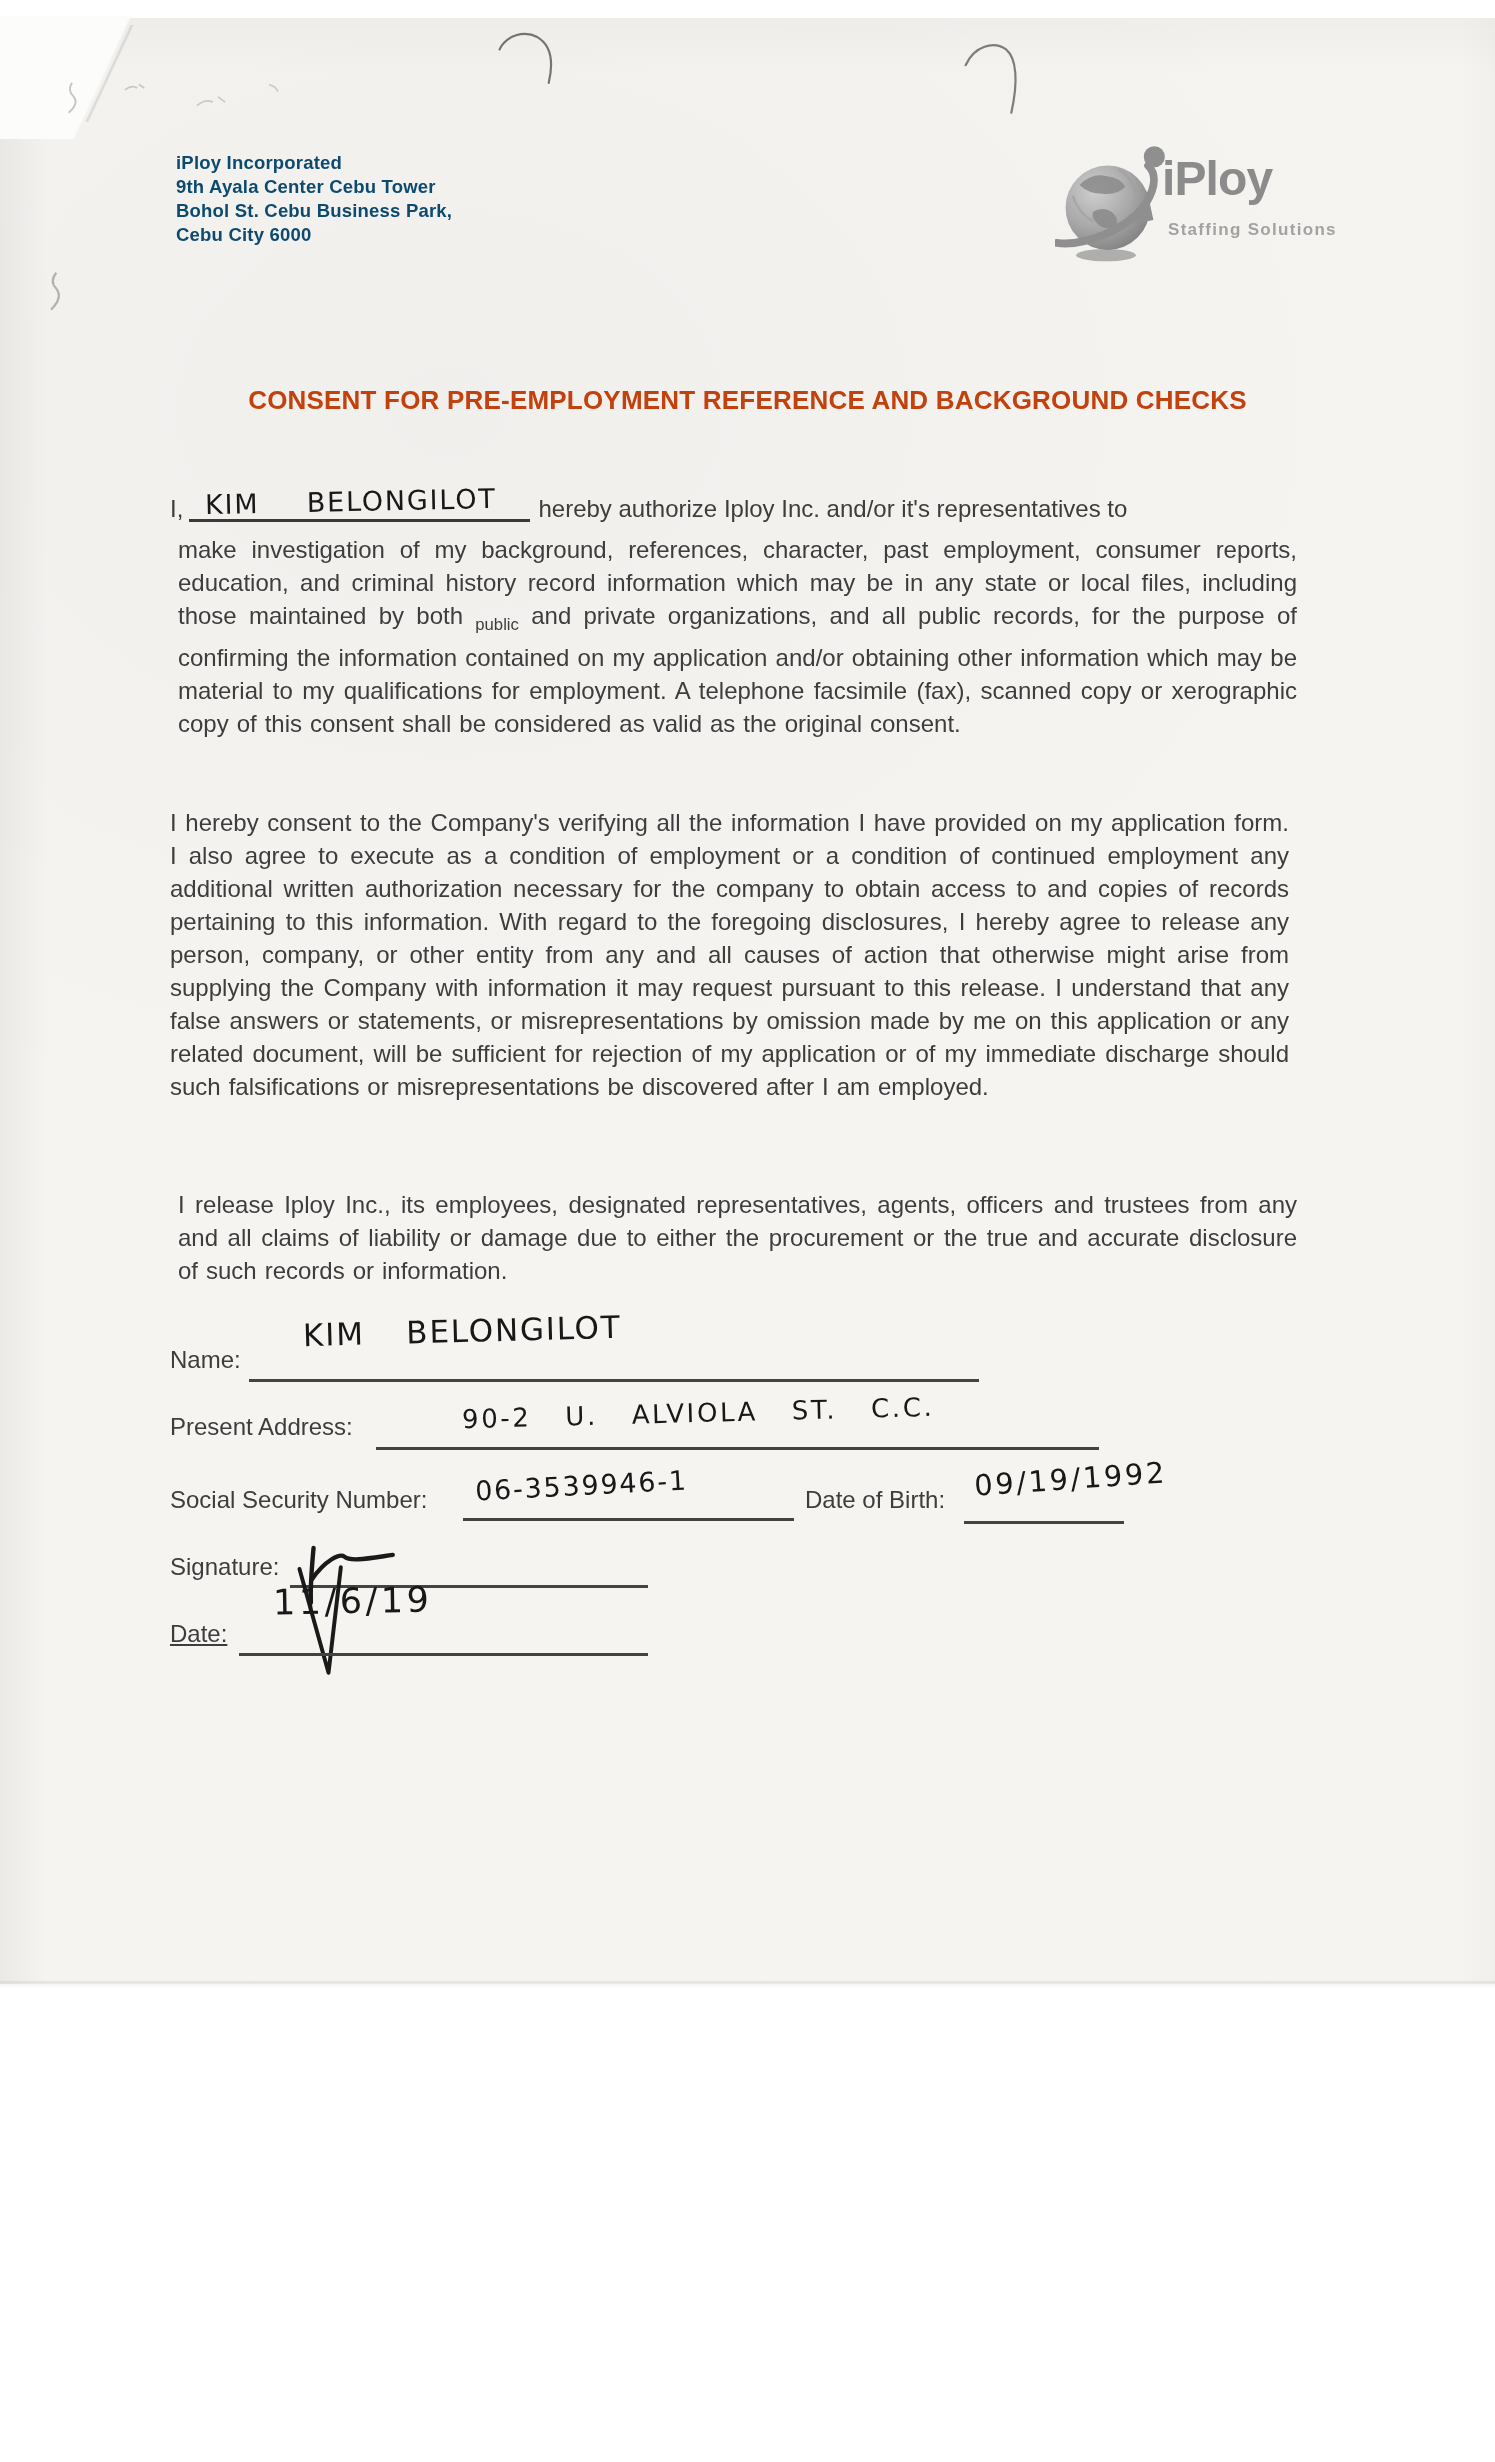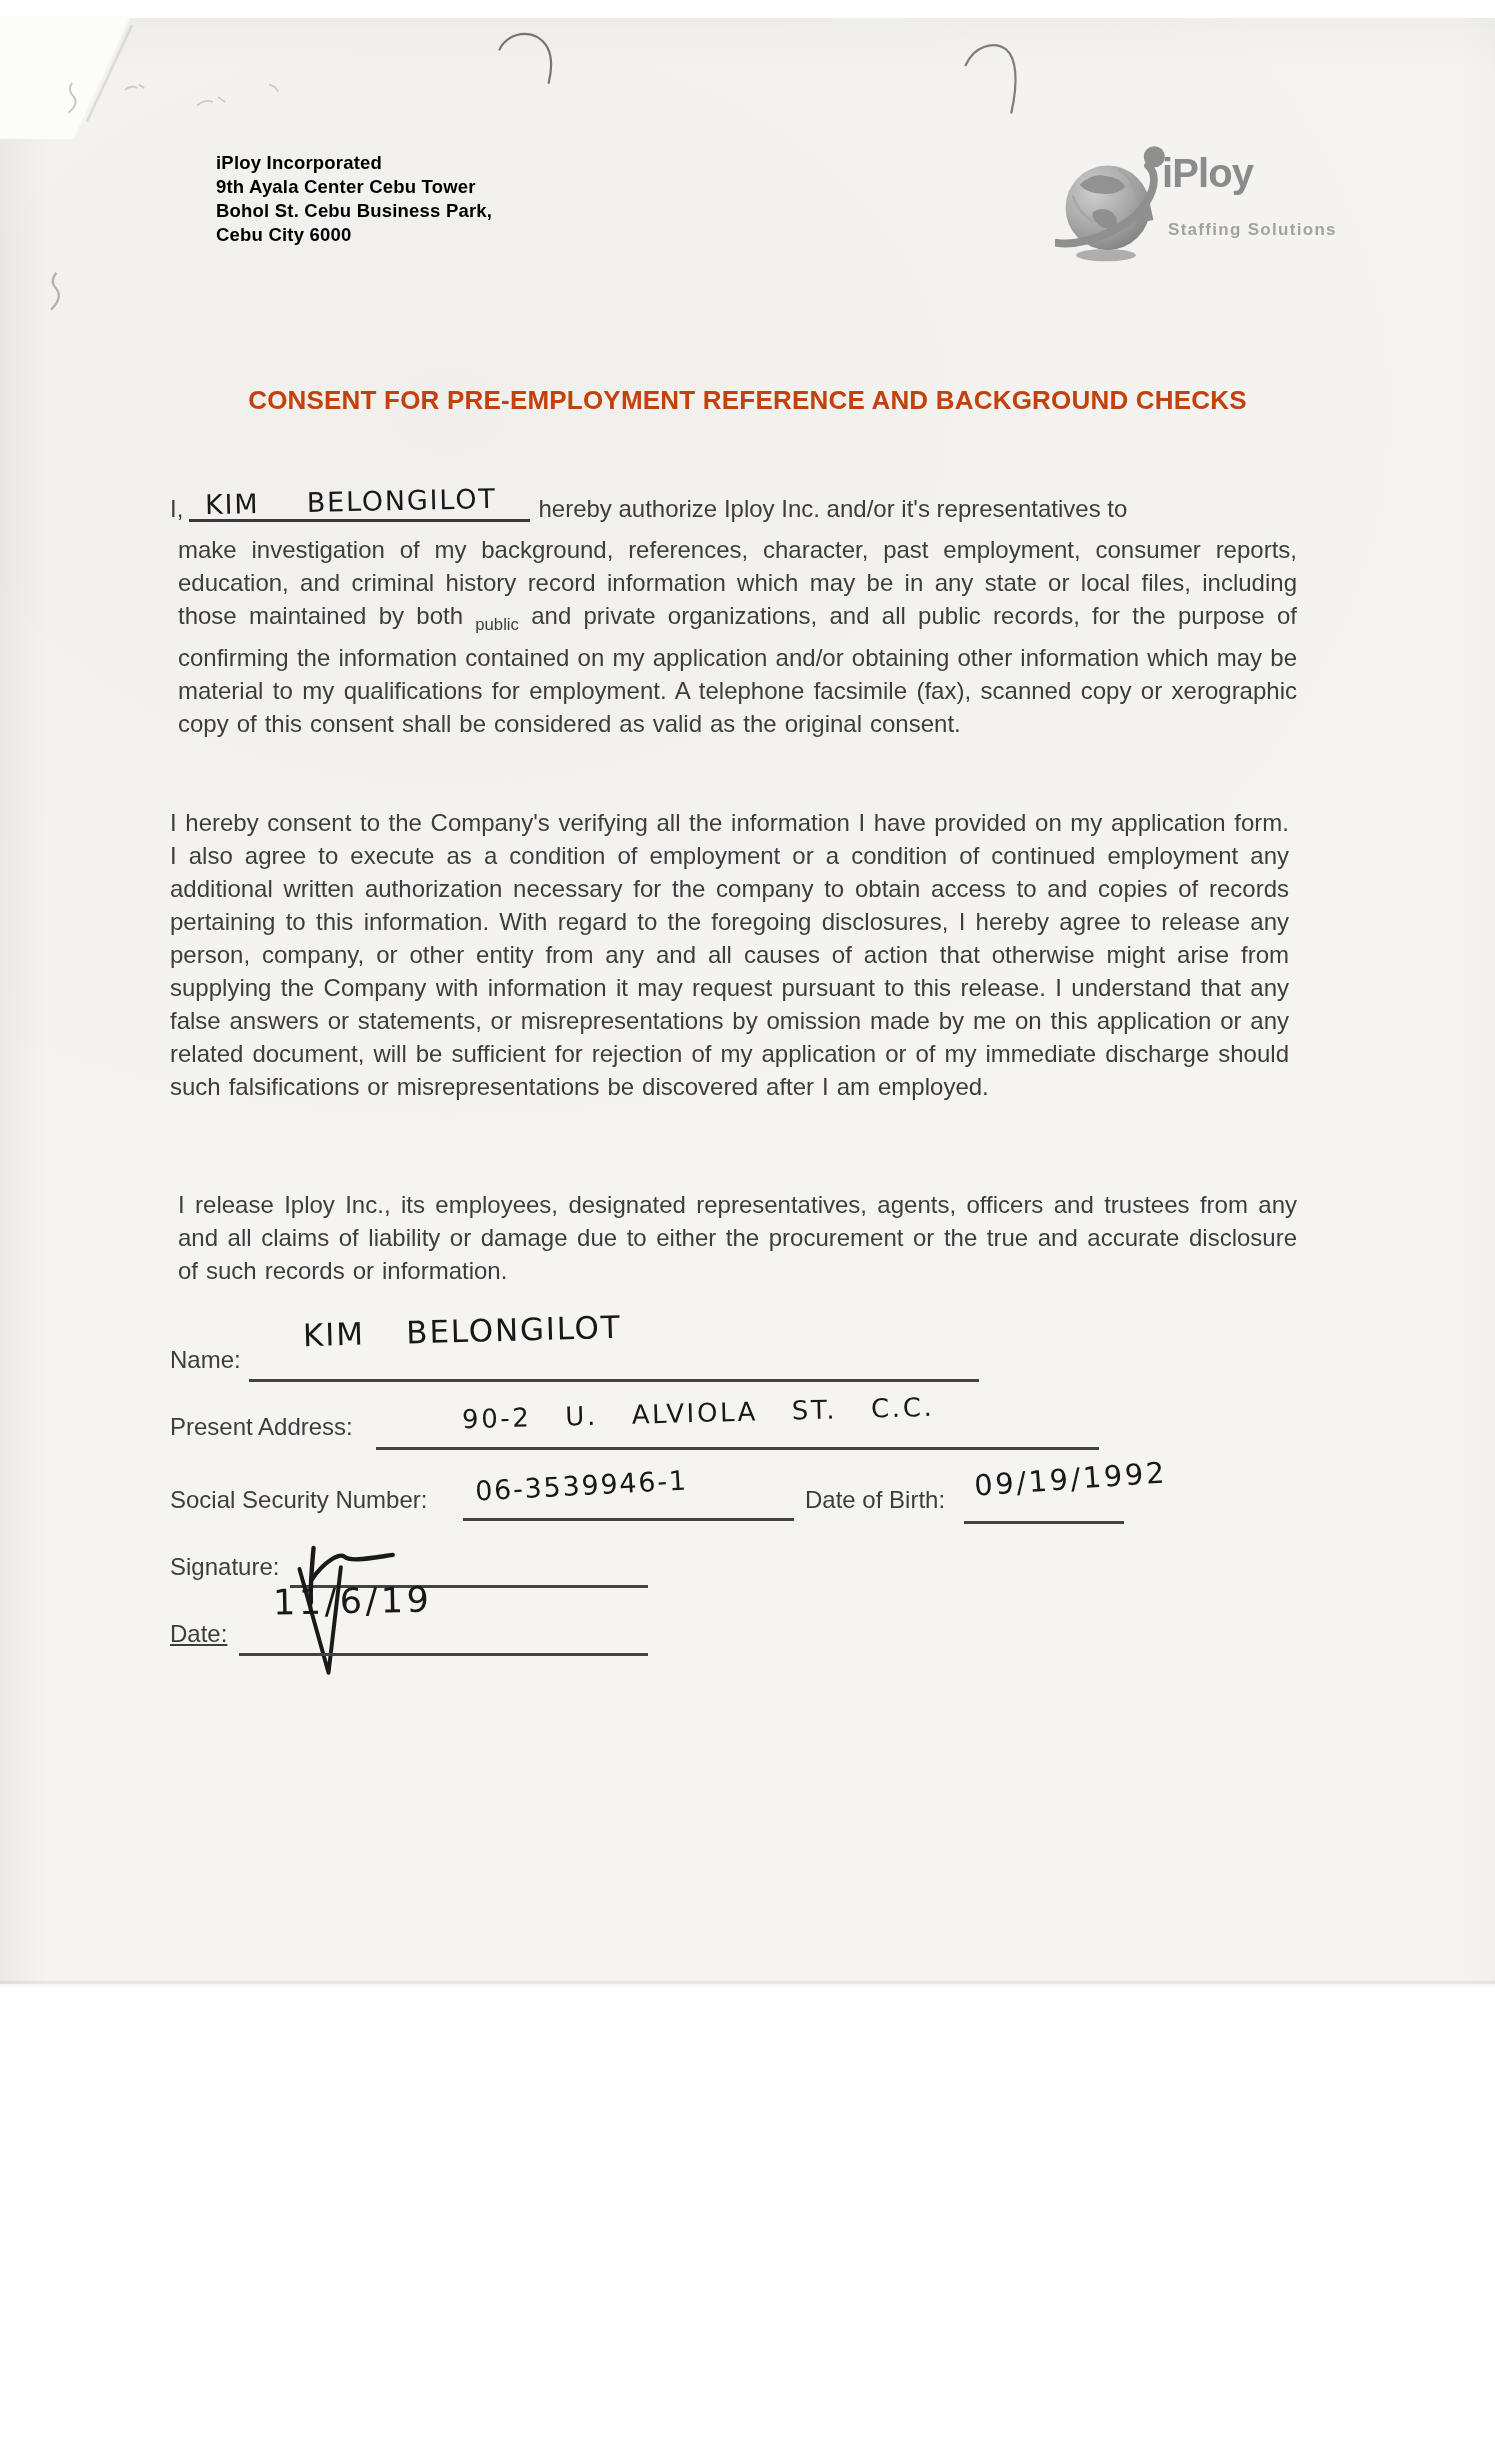--- a/index.html
+++ b/index.html
@@ -18,23 +18,23 @@
            radial-gradient(1055px 791px at 30% 20%, rgba(0,0,0,.018), rgba(0,0,0,0));}
   .corner-fold{position:absolute;left:0;top:-1.8px;width:237px;height:123px;
          background:linear-gradient(115deg,#fcfcfb 44%, rgba(252,252,251,0) 45%);}
   .corner-fold-line{position:absolute;left:26px;top:7px;width:193px;height:97px;
          background:linear-gradient(115deg, rgba(0,0,0,0) 43.5%, rgba(90,90,90,.18) 44.5%, rgba(0,0,0,0) 45.5%);}
   .paper-bottom-edge{position:absolute;left:0;top:1981px;width:1495px;height:7px;
          background:linear-gradient(to bottom, rgba(120,118,112,.14), rgba(0,0,0,0));}
 
   
   .addr{position:absolute;left:176px;top:151px;font-size:18.5px;line-height:24px;
-        font-weight:600;color:#000000;letter-spacing:0.2px;margin-left:40px;}
+        font-weight:600;color:#0c4a6e;letter-spacing:0.2px;}
   .logo{position:absolute;left:1055px;top:139px;width:290px;height:141px;}
-  .logo-text{position:absolute;left:107px;top:12.3px;font-size:40px;font-weight:bold;
+  .logo-text{position:absolute;left:107px;top:12.3px;font-size:48px;font-weight:bold;
         color:#8b8b8b;letter-spacing:-0.9px;}
   .logo-tag{position:absolute;left:113px;top:81px;font-size:17px;font-weight:bold;
         color:#a2a2a2;letter-spacing:1.3px;}
 
   
   .title{position:absolute;left:0;top:385px;width:1495px;text-align:center;
         font-size:26px;font-weight:bold;color:#c2410c;letter-spacing:0.2px;}
 
   
   .para{position:absolute;left:170px;width:1119px;font-size:24px;line-height:33px;

